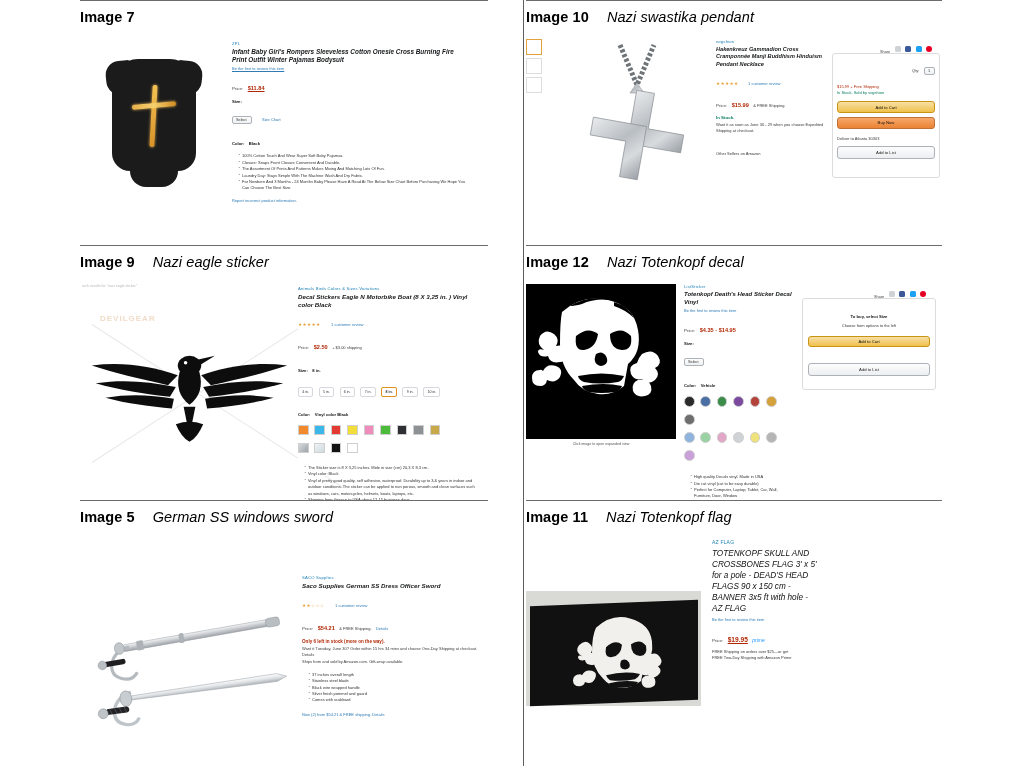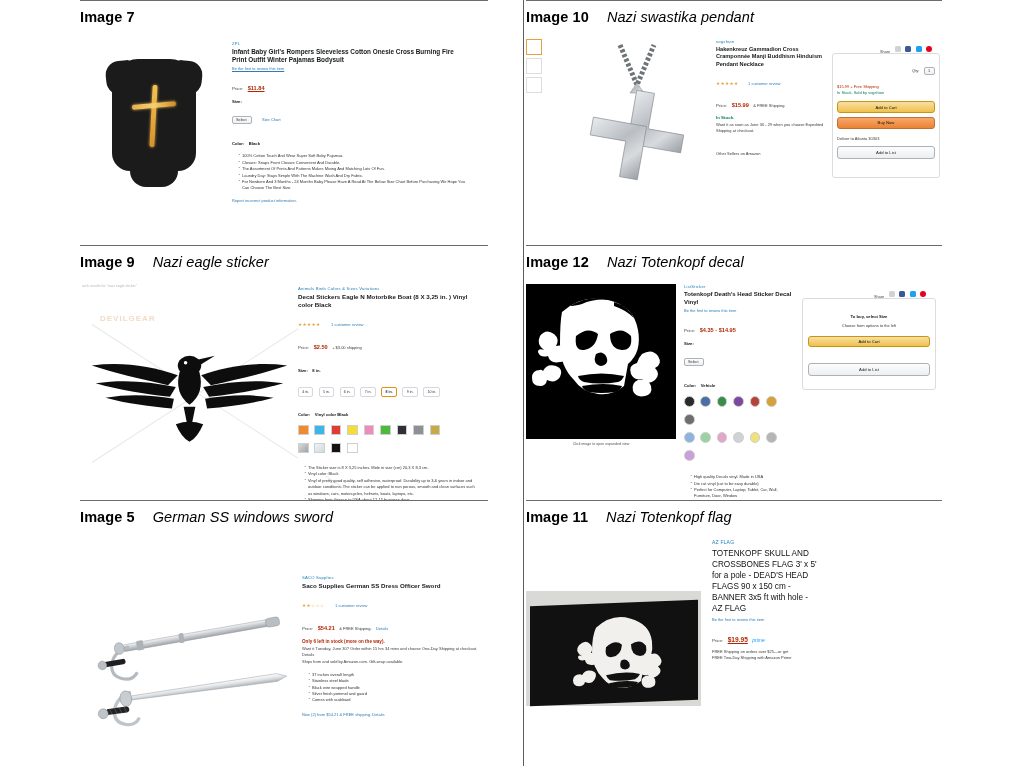--- a/index.html
+++ b/index.html
@@ -31,21 +31,21 @@
   }
   .cell.right .cell-head{margin-left:14px;margin-right:0;}
   .cell.right .body{margin-left:14px;}
   .img-no{font-weight:bold;font-size:14.5px;letter-spacing:.1px;white-space:nowrap;}
   .img-cap{font-style:italic;font-size:14.5px;letter-spacing:.1px;white-space:nowrap;}
 
   .body{position:relative;margin-top:10px;}
 
   
   .shot{position:absolute;background:#fff;}
-  .ttl{font-size:6.4px;line-height:8.2px;font-weight:bold;color:#16181a;}
+  .ttl{font-size:6.4px;line-height:8.2px;font-weight:bold;color:#16181a;font-style:italic;}
   .brand{font-size:4.2px;color:#1a7fb5;letter-spacing:.2px;}
   .lnk{font-size:4px;color:#2e7bb5;}
   .prc-lbl{font-size:4.4px;color:#444;}
   .prc{font-size:5.6px;color:#B12704;font-weight:bold;}
   .prc-u{text-decoration:underline;}
   .sm{font-size:4px;color:#3a3a3a;line-height:5.6px;}
   .smb{font-size:4.2px;color:#111;font-weight:bold;}
   .blur{filter:blur(.35px);}
   .stars{color:#e8a33d;font-size:4.6px;letter-spacing:.4px;}
 

